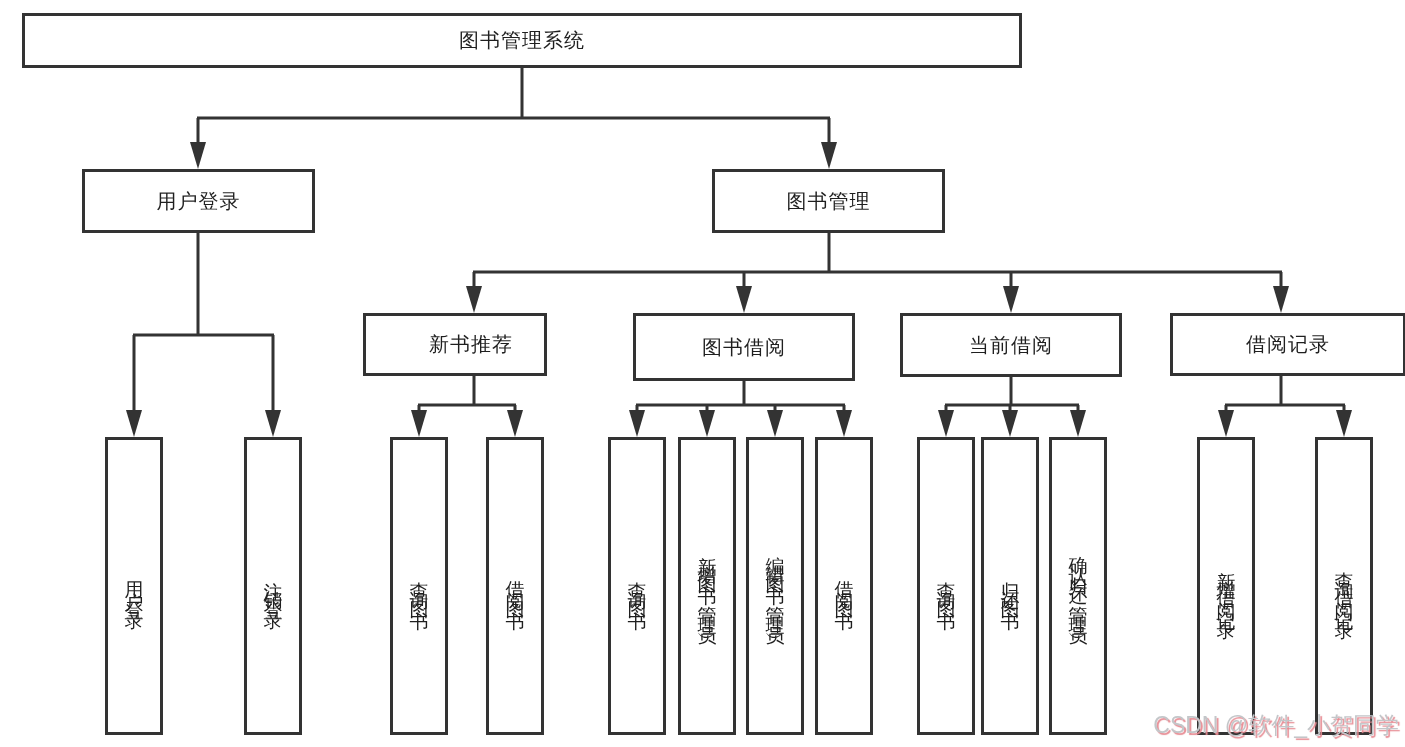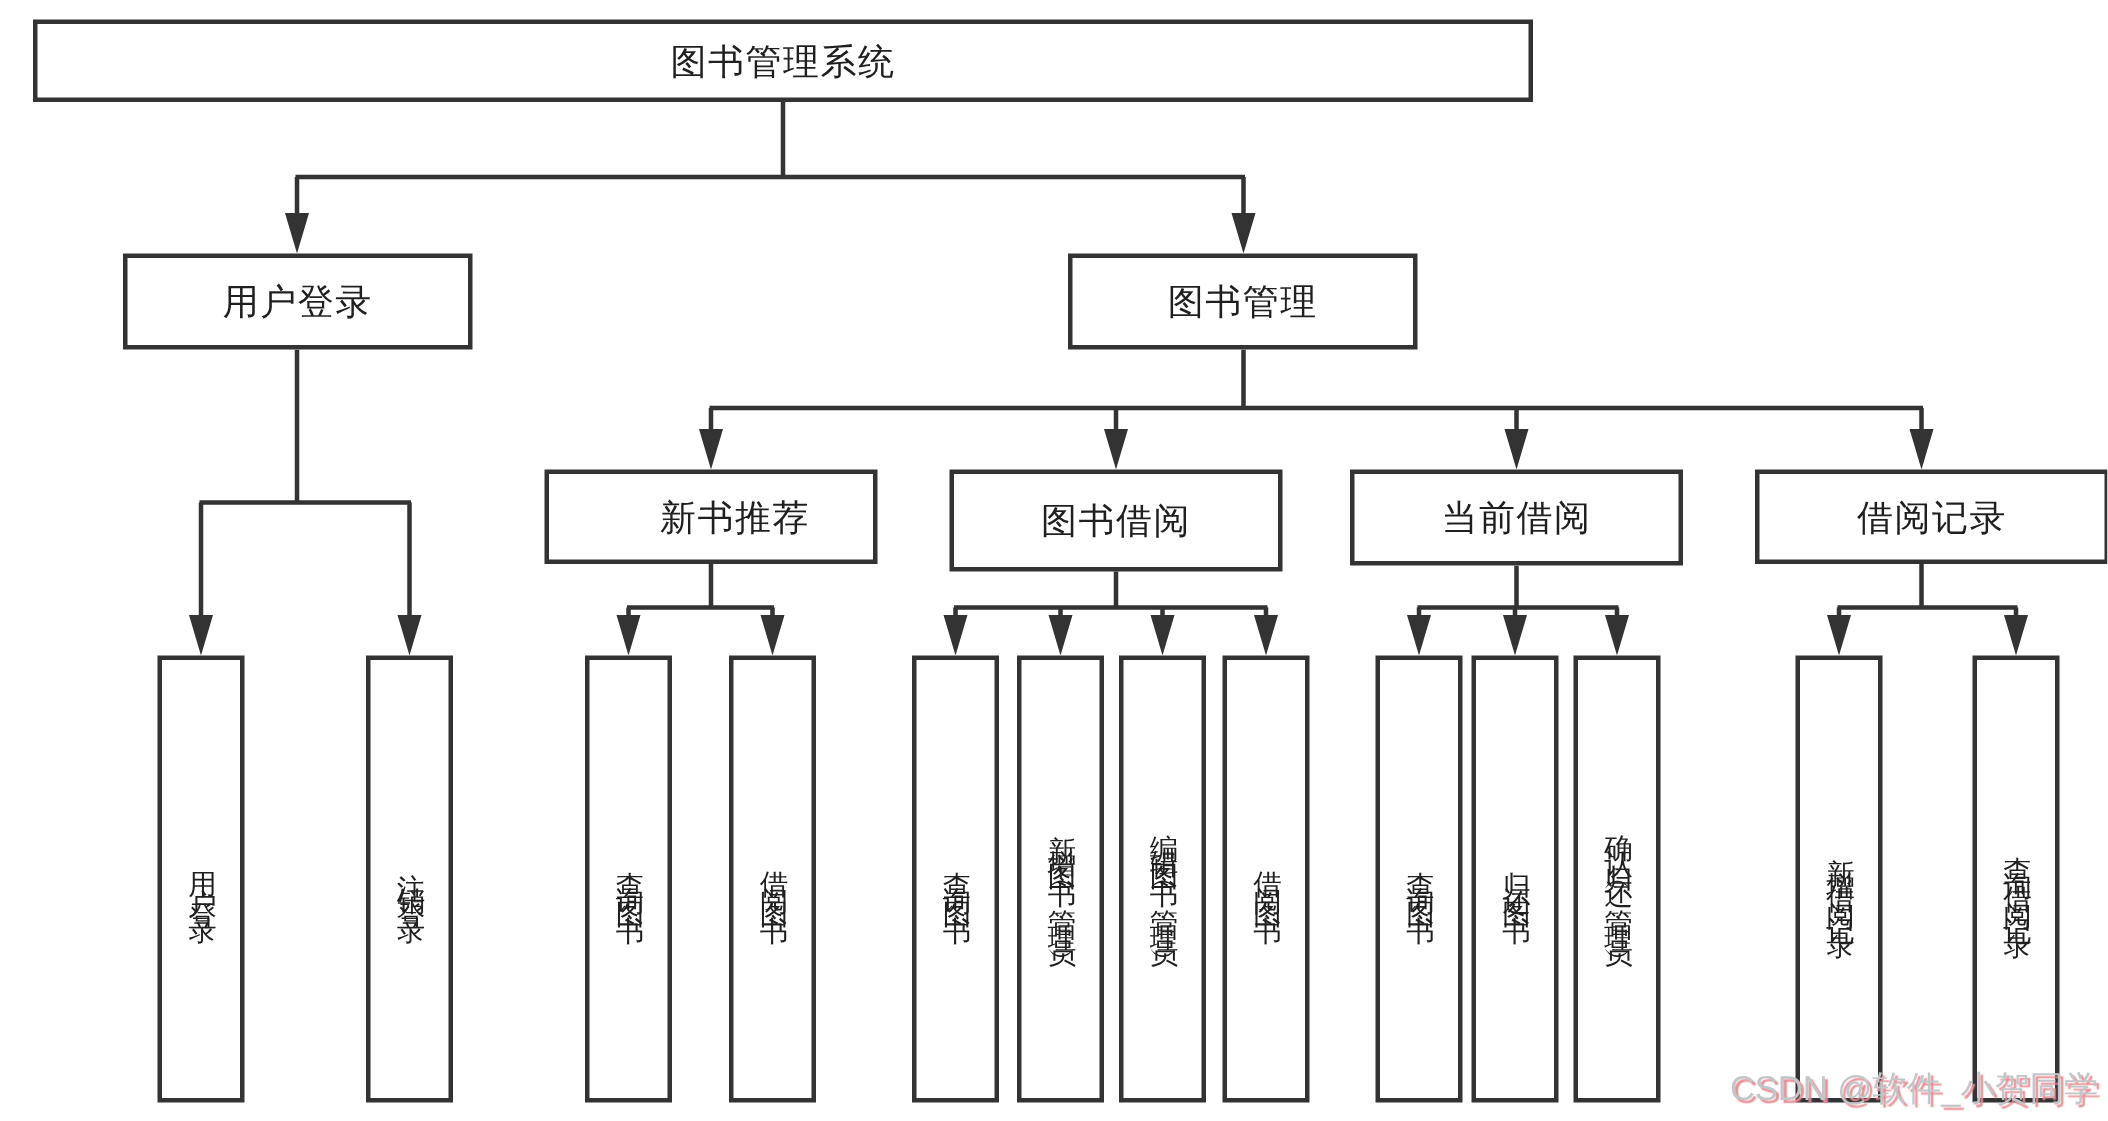--- a/index.html
+++ b/index.html
@@ -23,37 +23,37 @@
     position:absolute;
     box-sizing:border-box;
     border:3px solid var(--line);
     background:#fff;
     display:flex;
     align-items:center;
     justify-content:center;
     text-align:center;
   }
   .node .hlabel{
-    font-size:24px;
+    font-size:20px;
     letter-spacing:1px;
     white-space:nowrap;
   }
   .leaf{top:437px;width:58px;height:298px;}
   .leaf .vlabel{
     writing-mode:vertical-rl;
     text-orientation:mixed;
     font-size:19px;
     letter-spacing:10px;
     line-height:50px;
     max-height:286px;
   }
   .n-root{left:22px;top:13px;width:1000px;height:55px;}
   .n-user-login{left:82px;top:169px;width:233px;height:64px;}
   .n-book-mgmt{left:712px;top:169px;width:233px;height:64px;}
-  .n-new-book-rec{left:363px;top:313px;width:222px;height:63px;padding-left:32px;}
+  .n-new-book-rec{left:363px;top:313px;width:184px;height:63px;padding-left:32px;}
   .n-book-borrow{left:633px;top:313px;width:222px;height:68px;}
   .n-current-borrow{left:900px;top:313px;width:222px;height:64px;}
   .n-borrow-record{left:1170px;top:313px;width:236px;height:63px;}
   .n-leaf-1{left:105px;}
   .n-leaf-2{left:244px;}
   .n-leaf-3{left:390px;}
   .n-leaf-4{left:486px;}
   .n-leaf-5{left:608px;}
   .n-leaf-6{left:678px;}
   .n-leaf-7{left:746px;}

